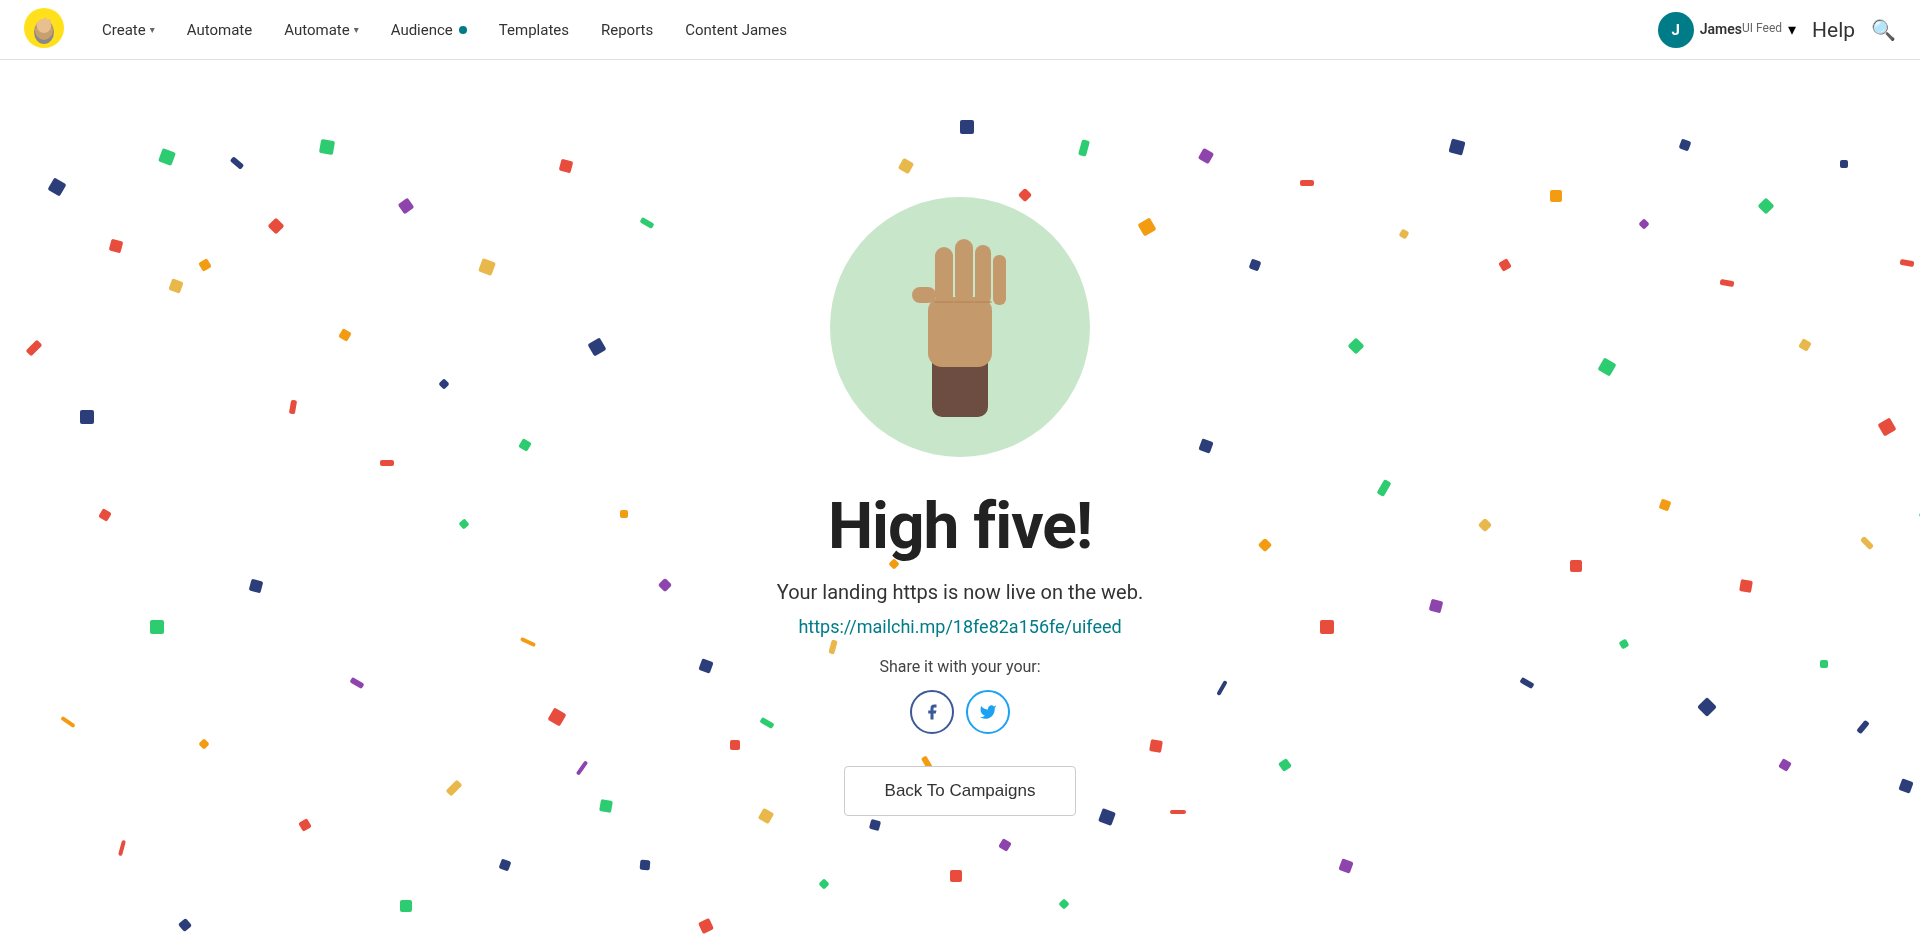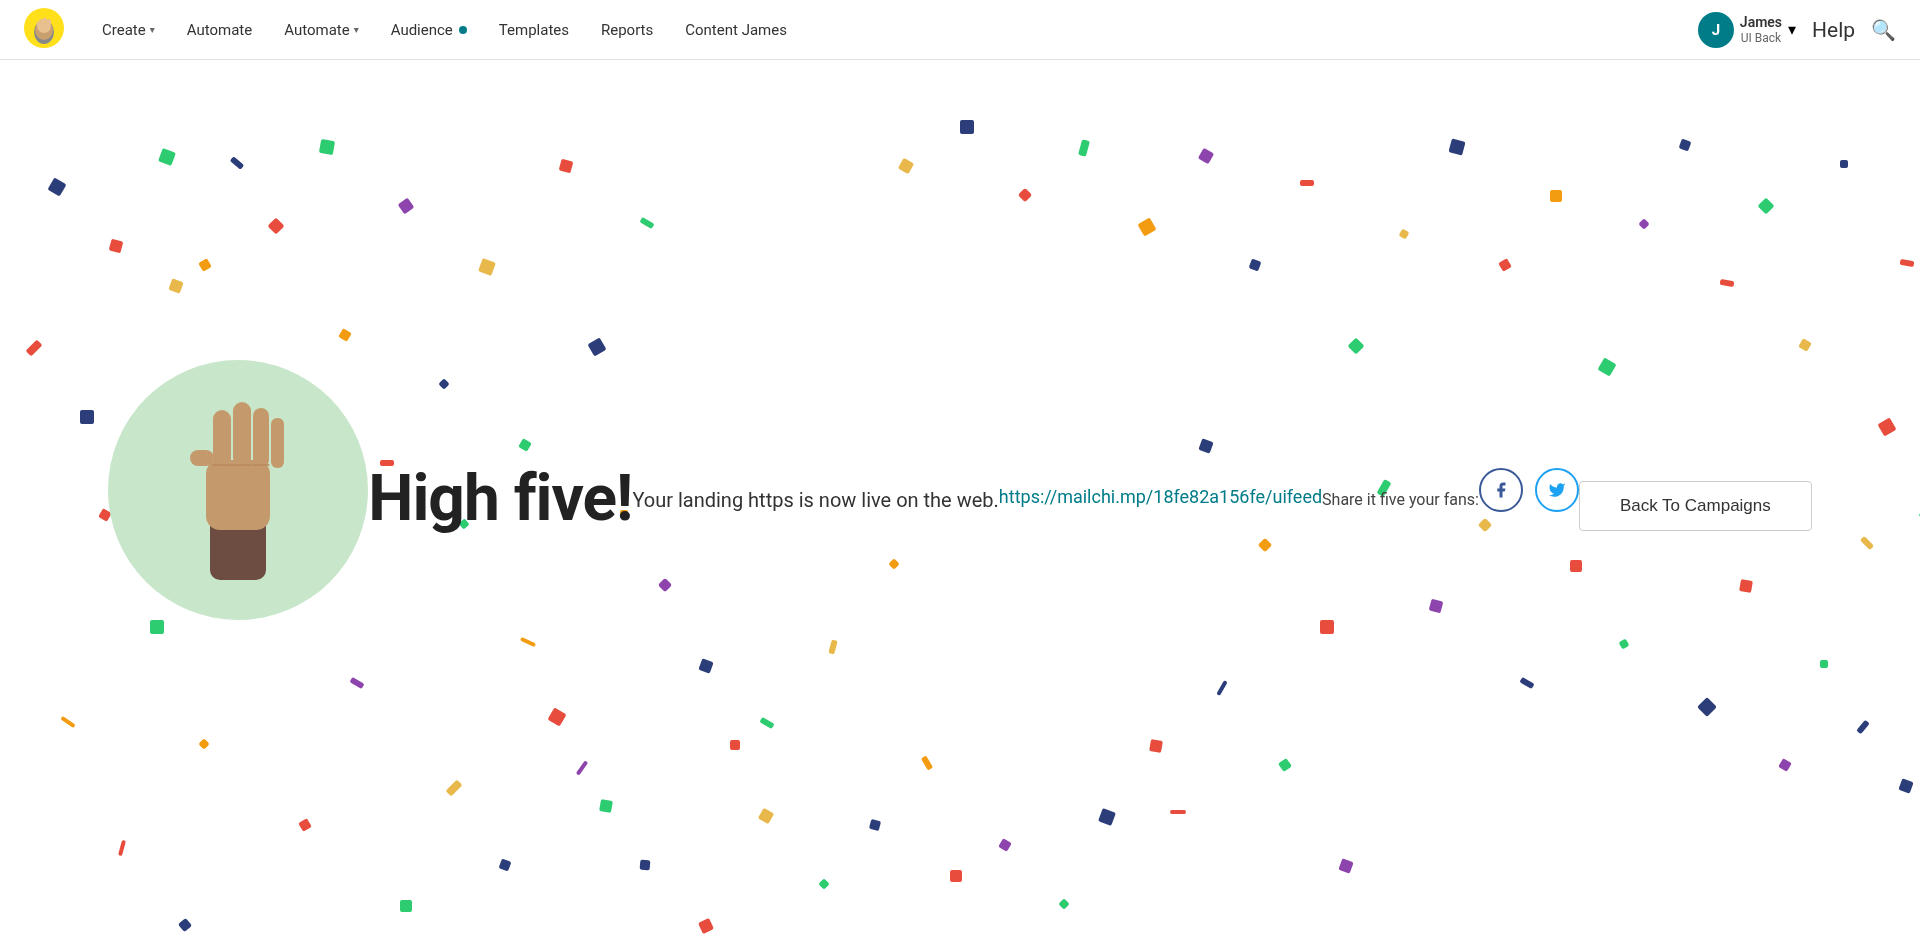--- a/index.html
+++ b/index.html
@@ -86,23 +86,22 @@
 
     .nav-user {
       display: flex;
       align-items: center;
       gap: 6px;
       cursor: pointer;
     }
 
     .nav-user-info {
       display: flex;
-      flex-direction: column;
+      flex-direction: row;
       line-height: 1.2;
-      align-items: center;
     }
 
     .nav-user-name { font-size: 14px; font-weight: 600; color: #333; }
     .nav-user-sub { font-size: 12px; color: #666; }
 
     .nav-search-icon {
       font-size: 20px;
       color: #333;
       cursor: pointer;
     }
@@ -121,21 +120,21 @@
     }
 
     
     .main-content {
       position: absolute;
       top: 60px;
       left: 0;
       width: 1920px;
       height: 892px;
       display: flex;
-      flex-direction: row;
+      flex-direction: column;
       align-items: center;
       justify-content: center;
       z-index: 10;
     }
 
     .illustration-circle {
       width: 260px;
       height: 260px;
       background: #c8e6c9;
       border-radius: 50%;
@@ -265,21 +264,21 @@
     </div>
   </div>
 
   <div class="nav-right">
     <div class="nav-user">
       <div class="nav-avatar">
         <span>J</span>
       </div>
       <div class="nav-user-info">
         <span class="nav-user-name">James</span>
-        <span class="nav-user-sub">UI Back</span>
+        <span class="nav-user-sub">UI Feed</span>
       </div>
       <span class="chevron">▾</span>
     </div>
     <span class="nav-help">Help</span>
     <span class="nav-search-icon">🔍</span>
   </div>
 </nav>
 
 <div class="confetti-container" id="confetti-container">
     <div class="confetti-piece" style="left: 50px; top: 120px; width: 14px; height: 14px; background: rgb(44, 62, 122); transform: rotate(30deg);"></div>
@@ -407,21 +406,21 @@
       <line x1="95" y1="75" x2="111" y2="75" stroke="#b8895a" stroke-width="1.5" stroke-linecap="round"></line>
     </svg>
   </div>
 
   <h1 class="headline">High five!</h1>
 
   <p class="subtitle">Your landing https is now live on the web.</p>
 
   <a class="landing-url" href="#">https://mailchi.mp/18fe82a156fe/uifeed</a>
 
-  <p class="share-label">Share it five your fans:</p>
+  <p class="share-label">Share it with your your:</p>
 
   <div class="social-buttons">
     <a class="social-btn social-btn-fb" href="#" title="Share on Facebook">
       <svg width="18" height="18" viewBox="0 0 24 24" fill="#3b5998">
         <path d="M18 2h-3a5 5 0 0 0-5 5v3H7v4h3v8h4v-8h3l1-4h-4V7a1 1 0 0 1 1-1h3z"></path>
       </svg>
     </a>
     <a class="social-btn social-btn-tw" href="#" title="Share on Twitter">
       <svg width="18" height="18" viewBox="0 0 24 24" fill="#1da1f2">
         <path d="M23 3a10.9 10.9 0 0 1-3.14 1.53 4.48 4.48 0 0 0-7.86 3v1A10.66 10.66 0 0 1 3 4s-4 9 5 13a11.64 11.64 0 0 1-7 2c9 5 20 0 20-11.5a4.5 4.5 0 0 0-.08-.83A7.72 7.72 0 0 0 23 3z"></path>

